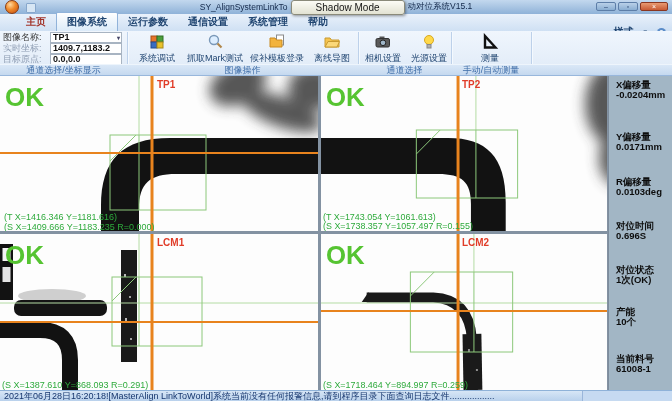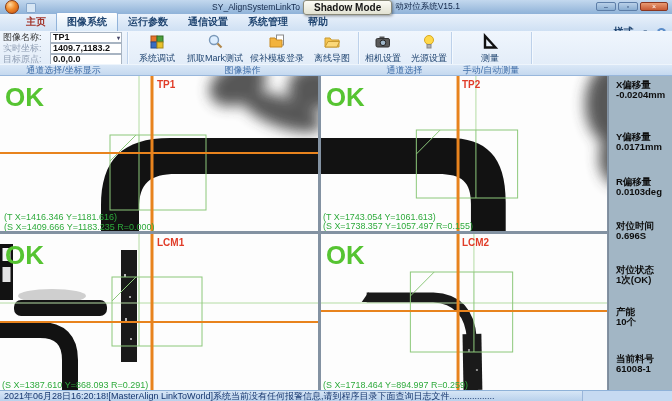--- a/index.html
+++ b/index.html
@@ -11,21 +11,21 @@
     background:linear-gradient(#c3d8ee,#8fb2d8);border-bottom:1px solid #7396c2}
   .orb{position:absolute;left:5px;top:0;width:14px;height:14px;border-radius:50%;z-index:10;
     background:radial-gradient(circle at 35% 30%,#ffd9a0,#f08a2a 45%,#c04a14);
     border:1px solid #8a3c12;box-sizing:border-box}
   .qa-box{position:absolute;left:26px;top:3px;width:8px;height:8px;background:#d7e6f4;
     border:1px solid #87a7cc;border-radius:1px}
   .title-center{position:absolute;left:0;right:0;top:0;height:14px;display:flex;
     justify-content:center;align-items:center;gap:3px}
   .title-text{font-size:8.5px;color:#13284a;white-space:nowrap}
   .mode-badge{position:relative;z-index:9;background:linear-gradient(#fcfcf6,#e2e2d2);
-    border:1px solid #8a8a7a;border-radius:3px;padding:1px 10px;font-size:10px;font-weight:700;
+    border:1px solid #8a8a7a;border-radius:3px;padding:1px 24px;font-size:10px;font-weight:400;
     color:#151515;box-shadow:1px 1px 3px rgba(0,0,0,.4);white-space:nowrap}
   .winbtns{position:absolute;right:4px;top:2px;display:flex;gap:2px;z-index:11}
   .wbtn{width:20px;height:9px;border-radius:2px;border:1px solid #5d7ea8;box-sizing:border-box;
     background:linear-gradient(#b9d0e8,#8aaed2);font-size:7px;line-height:7px;text-align:center;
     color:#24406b}
   .wbtn.close{width:28px;background:linear-gradient(#e89a72,#c85a34);border-color:#8a3620;color:#fff}
 
   
   .menubar{position:absolute;left:0;top:14px;width:672px;height:17px;
     background:linear-gradient(#e9f1fb,#cfe0f3);display:flex;align-items:flex-end;

